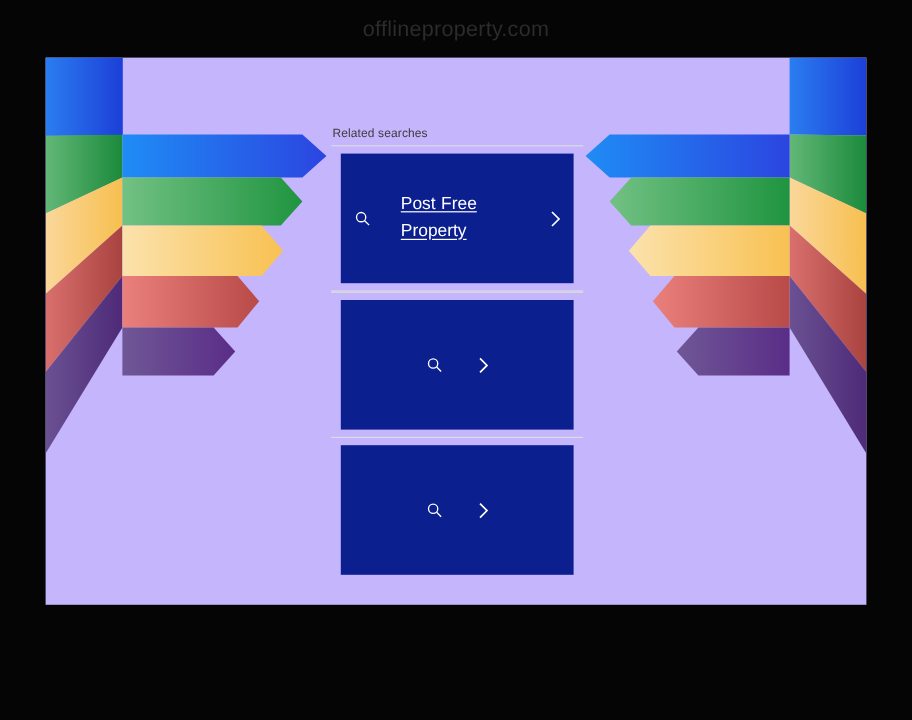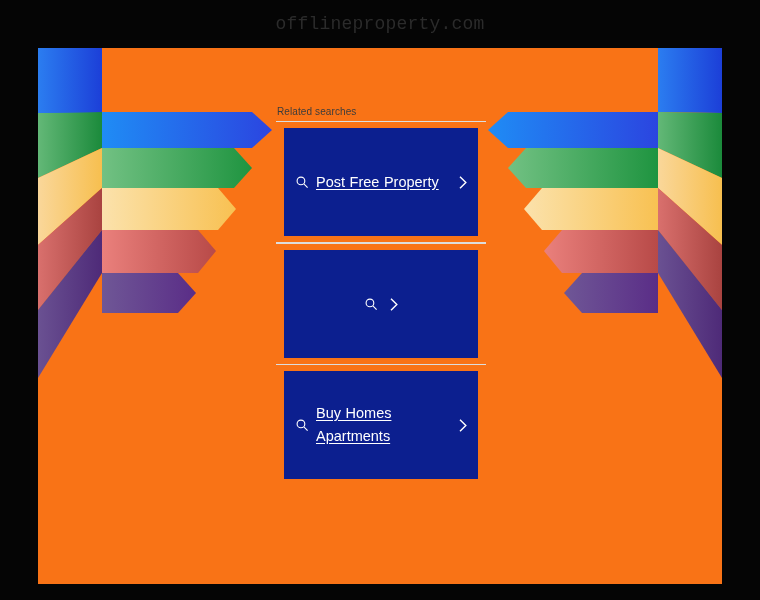--- a/index.html
+++ b/index.html
@@ -23,31 +23,30 @@
     top: 0; left: 0;
     width: 760px;
     height: 48px;
     display: flex;
     align-items: center;
     justify-content: center;
     color: #2b2b2b;
     font-size: 18px;
     letter-spacing: 0.2px;
     user-select: none;
-    font-family: Liberation Mono, monospace;
   }
 
   
   .page {
     position: absolute;
     left: 38px;
     top: 48px;
     width: 684px;
-    height: 536px;
-    background: #f97316;
+    height: 456px;
+    background: #c4b5fd;
     overflow: hidden;
   }
 
   
   .art {
     position: absolute;
     top: 0;
     width: 245px;
     height: 330px;
     pointer-events: none;
@@ -80,21 +79,21 @@
   .card-wrap { padding: 6px 0; }
 
   .card {
     background: #0c1f8f;
     height: 108px;
     width: 194px;
     margin: 0 auto;
     display: flex;
     align-items: center;
     justify-content: center;
-    gap: 4px;
+    gap: 22px;
     padding: 0 8px;
     cursor: pointer;
   }
 
   .card-icon, .card-chevron {
     flex: 0 0 auto;
     display: flex;
     align-items: center;
     justify-content: center;
     color: #ffffff;
@@ -295,21 +294,20 @@
     <div class="sep"></div>
 
     <div class="card-wrap">
       <div class="card">
         <span class="card-icon">
           <svg width="14" height="14" viewBox="0 0 20 20" fill="none" stroke="currentColor" stroke-width="1.6">
             <circle cx="8.5" cy="8.5" r="5.5"></circle>
               <line x1="12.7" y1="12.7" x2="18" y2="18"></line>
           </svg>
         </span>
-        <span class="card-label">Buy Homes Apartments</span>
         <span class="card-chevron">
           <svg width="11" height="15" viewBox="0 0 12 18" fill="none" stroke="currentColor" stroke-width="1.7">
             <polyline points="3,2 10,9 3,16"></polyline>
           </svg>
         </span>
       </div>
     </div>
 
   </div>
 </div>

